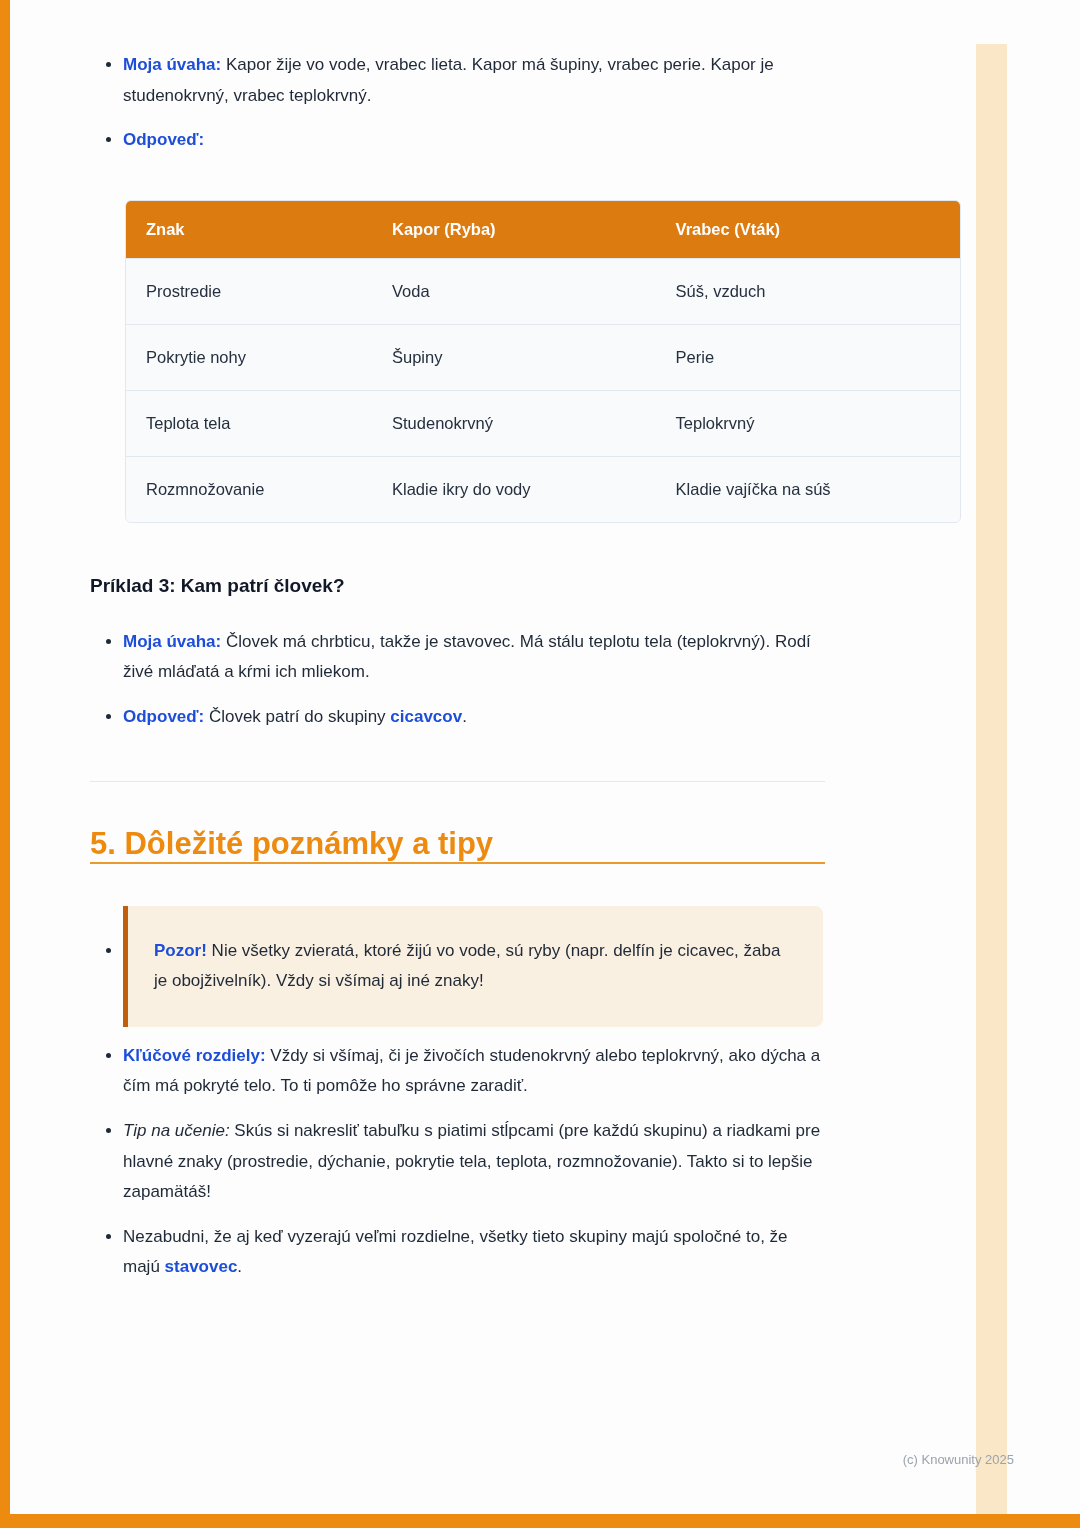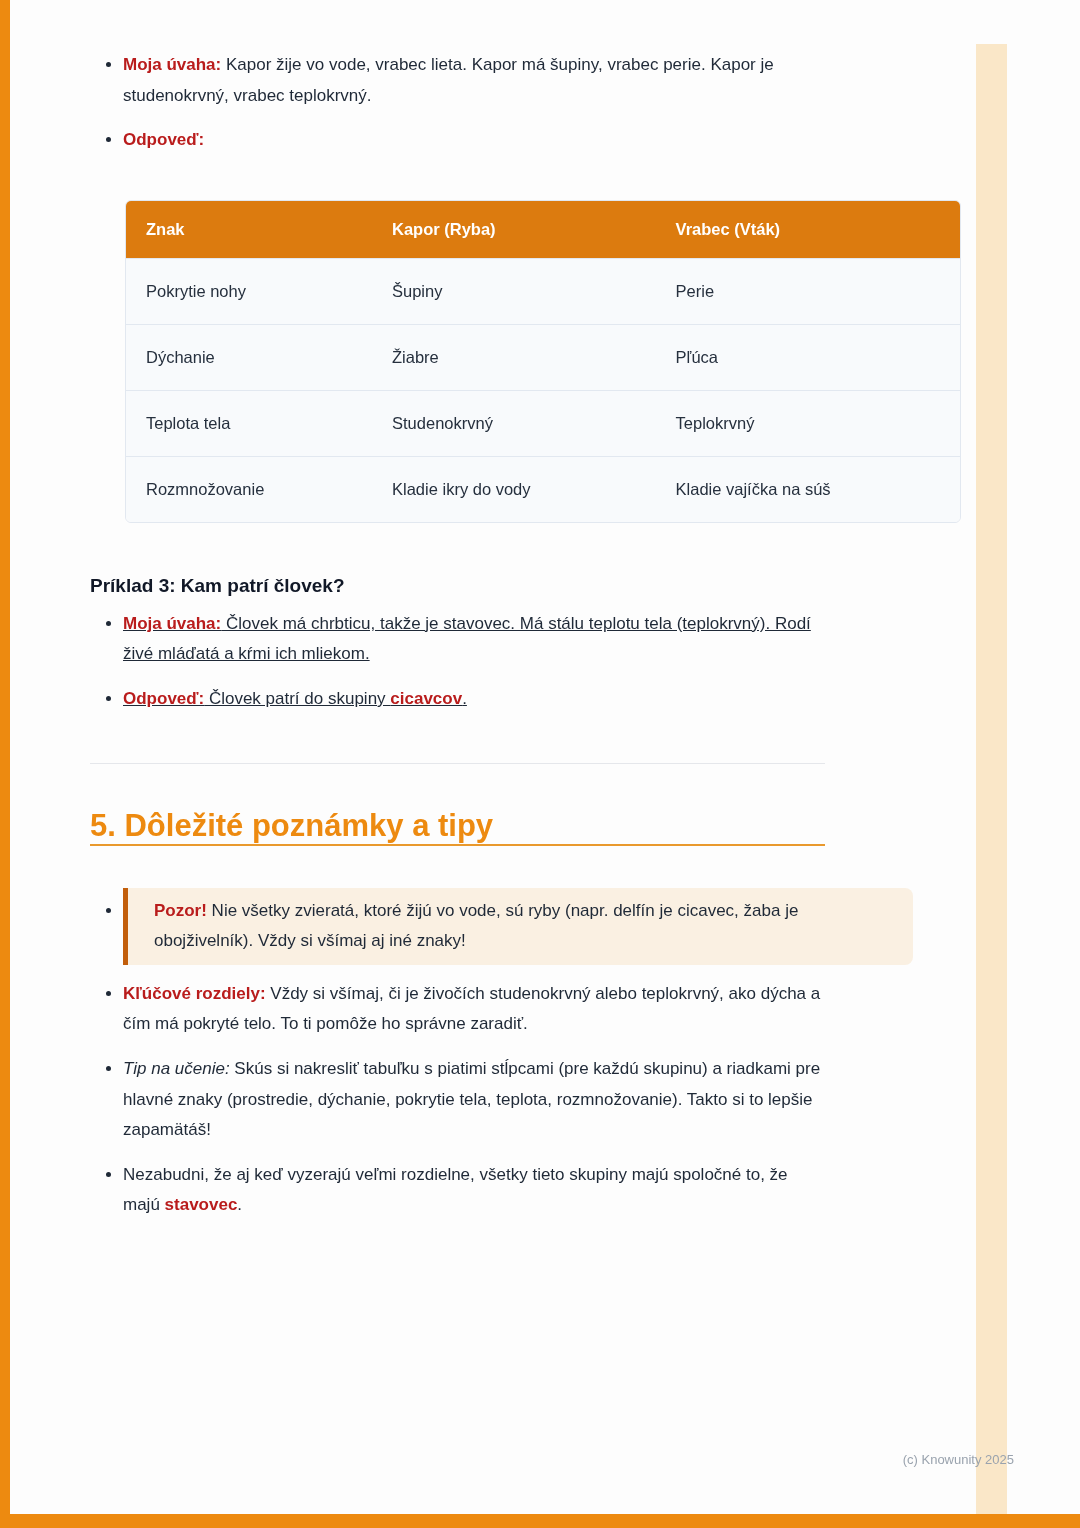--- a/index.html
+++ b/index.html
@@ -48,21 +48,21 @@
   }
   ul.bullets{
     list-style:disc;
     padding-left:33px;
   }
   ul.bullets li{
     font-size:17px;
     line-height:1.8;
     margin-bottom:14px;
   }
-  ul.bullets li strong{color:#b91c1c;}
+  ul.bullets li strong{color:#1d4ed8;}
   .table-wrap{
     margin:44px 0 0 35px;
     width:836px;
     border:1px solid var(--table-border);
     border-radius:6px;
     overflow:hidden;
   }
   table.compare{
     width:100%;
     border-collapse:collapse;
@@ -84,22 +84,21 @@
   table.compare th:nth-child(1),table.compare td:nth-child(1){width:29.5%;}
   table.compare th:nth-child(2),table.compare td:nth-child(2){width:34%;}
   table.compare th:nth-child(3),table.compare td:nth-child(3){width:36.5%;}
   .example-heading{
     margin-top:52px;
     font-size:19px;
     font-weight:bold;
     color:#111827;
   }
   .example-bullets{
-    margin-top:12px;
-    text-decoration:underline;
+    margin-top:30px;
   }
   .divider{
     border:none;
     border-top:1px solid #E5E7EB;
     margin:48px 0 0 0;
     width:735px;
   }
   .section-heading{
     margin-top:44px;
     font-size:31px;
@@ -109,22 +108,22 @@
     width:735px;
   }
   .section-bullets{
     margin-top:42px;
   }
   li.callout-li{margin-bottom:34px;}
   .callout{
     background:var(--callout-bg);
     border-left:5px solid var(--callout-border);
     border-radius:0 8px 8px 0;
-    padding:8px 26px;
-    width:790px;
+    padding:30px 26px;
+    width:700px;
   }
   .callout p{
     font-size:17px;
     line-height:1.8;
     color:var(--text-dark);
   }
   .callout strong{color:#111827;}
   em.lead{font-style:italic;}
 </style>
 </head>
@@ -146,28 +145,28 @@
     <table class="compare">
       <thead>
         <tr>
           <th>Znak</th>
           <th>Kapor (Ryba)</th>
           <th>Vrabec (Vták)</th>
         </tr>
       </thead>
       <tbody>
         <tr>
+          <td>Prostredie</td>
+          <td>Voda</td>
+          <td>Súš, vzduch</td>
+        </tr>
+        <tr>
           <td>Pokrytie nohy</td>
           <td>Šupiny</td>
           <td>Perie</td>
-        </tr>
-        <tr>
-          <td>Dýchanie</td>
-          <td>Žiabre</td>
-          <td>Pľúca</td>
         </tr>
         <tr>
           <td>Teplota tela</td>
           <td>Studenokrvný</td>
           <td>Teplokrvný</td>
         </tr>
         <tr>
           <td>Rozmnožovanie</td>
           <td>Kladie ikry do vody</td>
           <td>Kladie vajíčka na súš</td>

